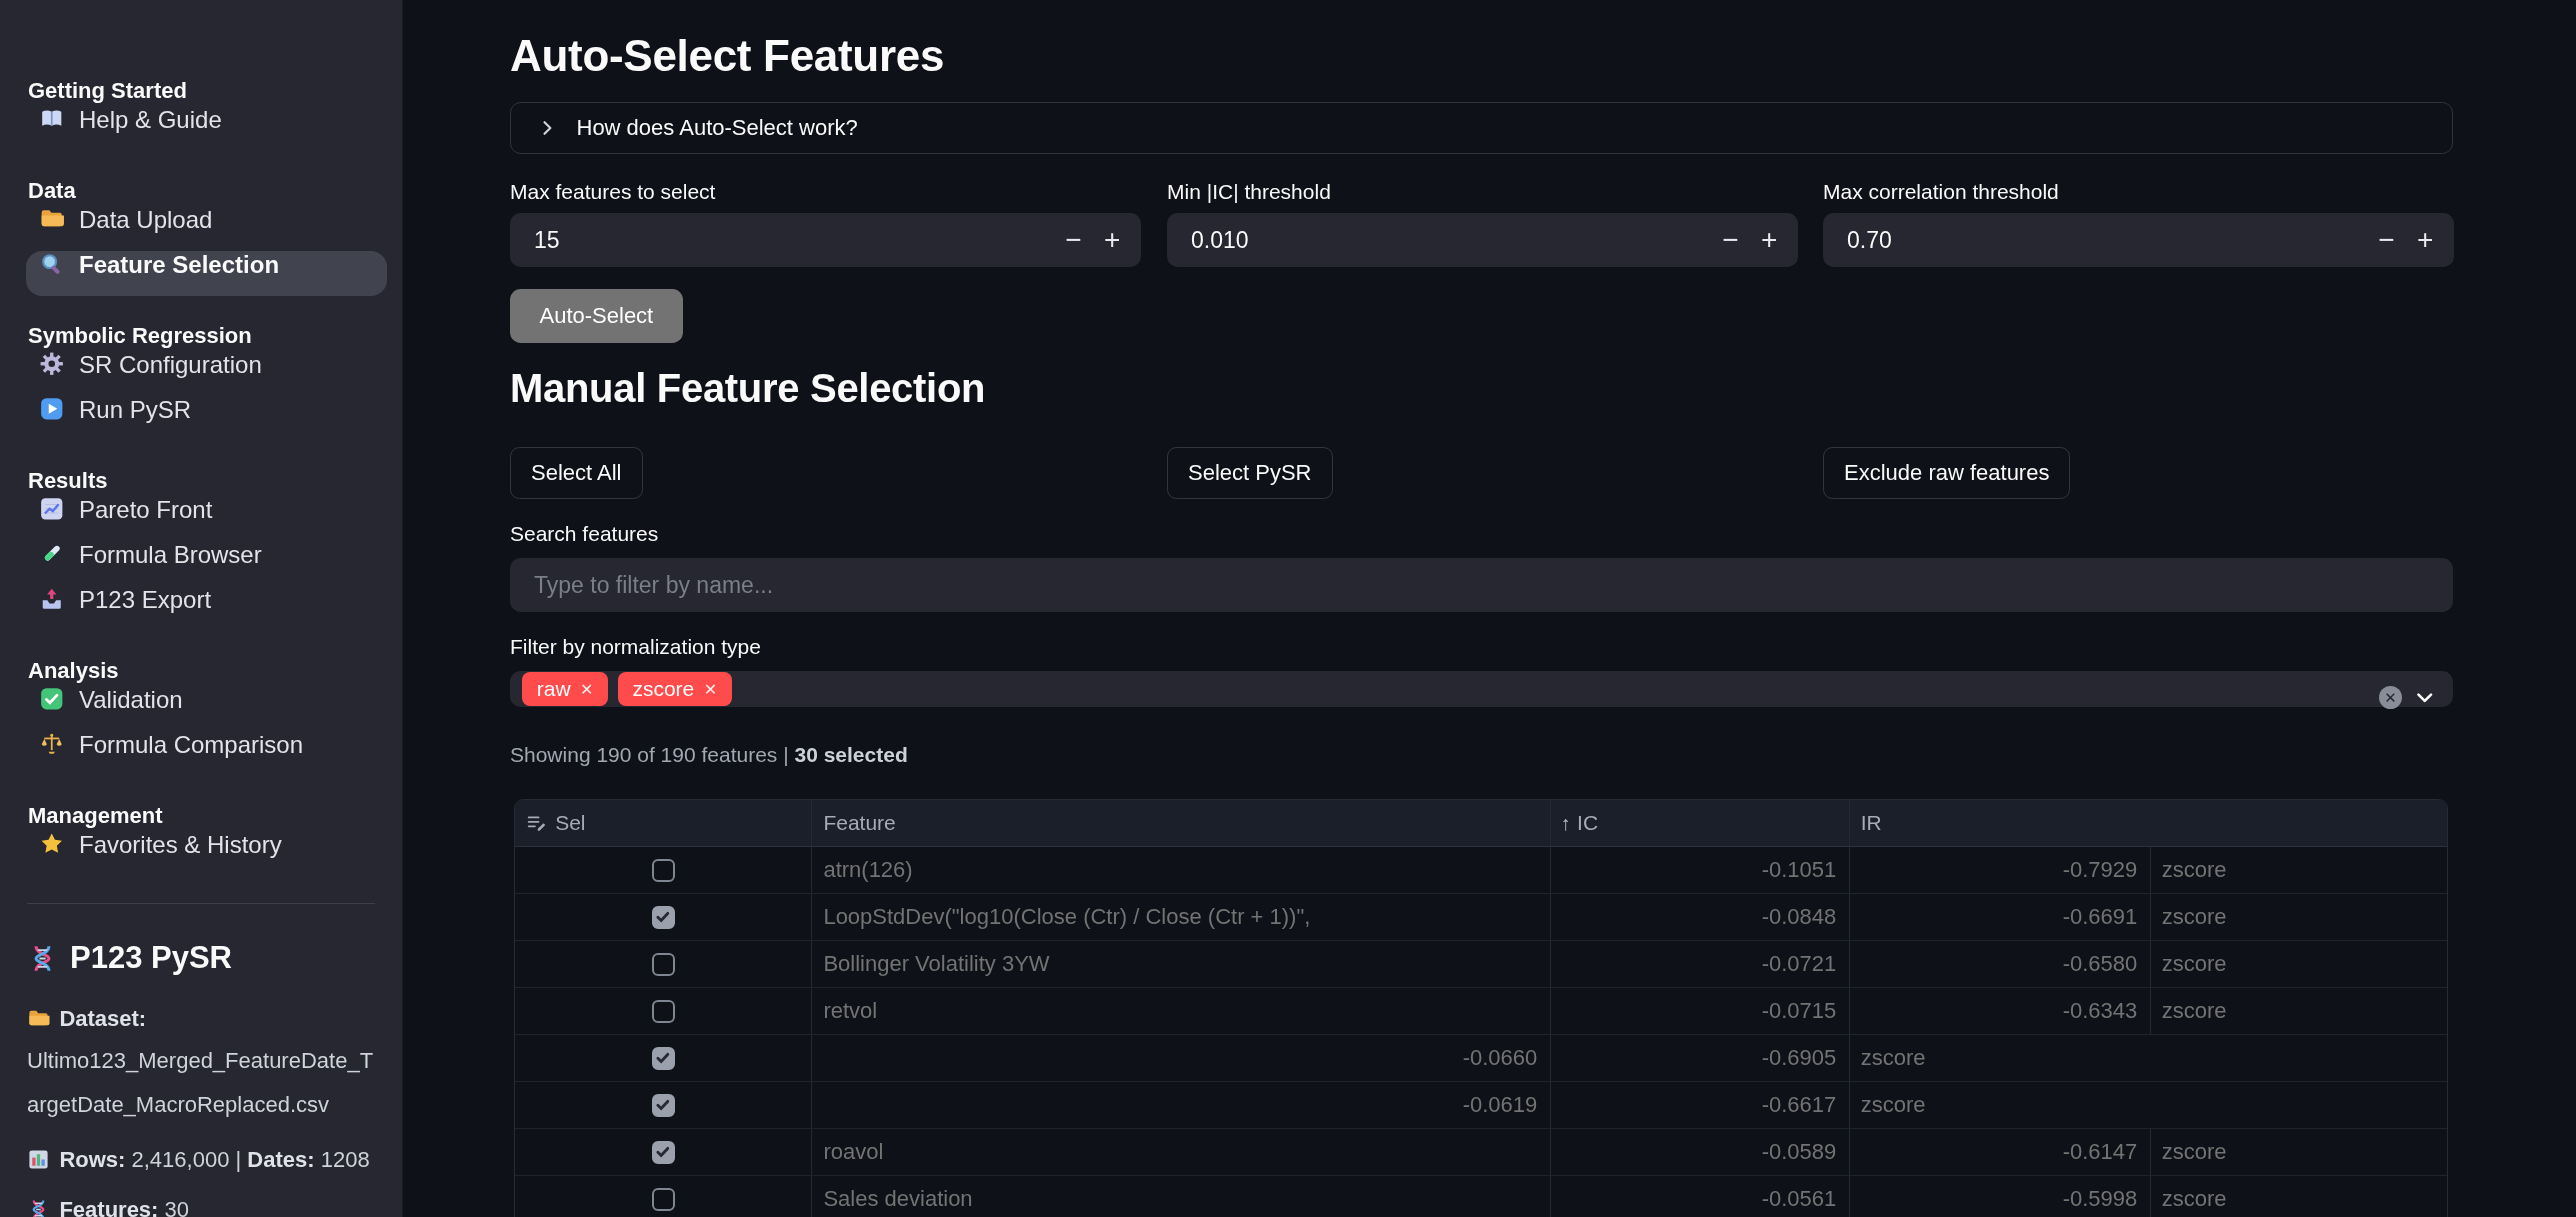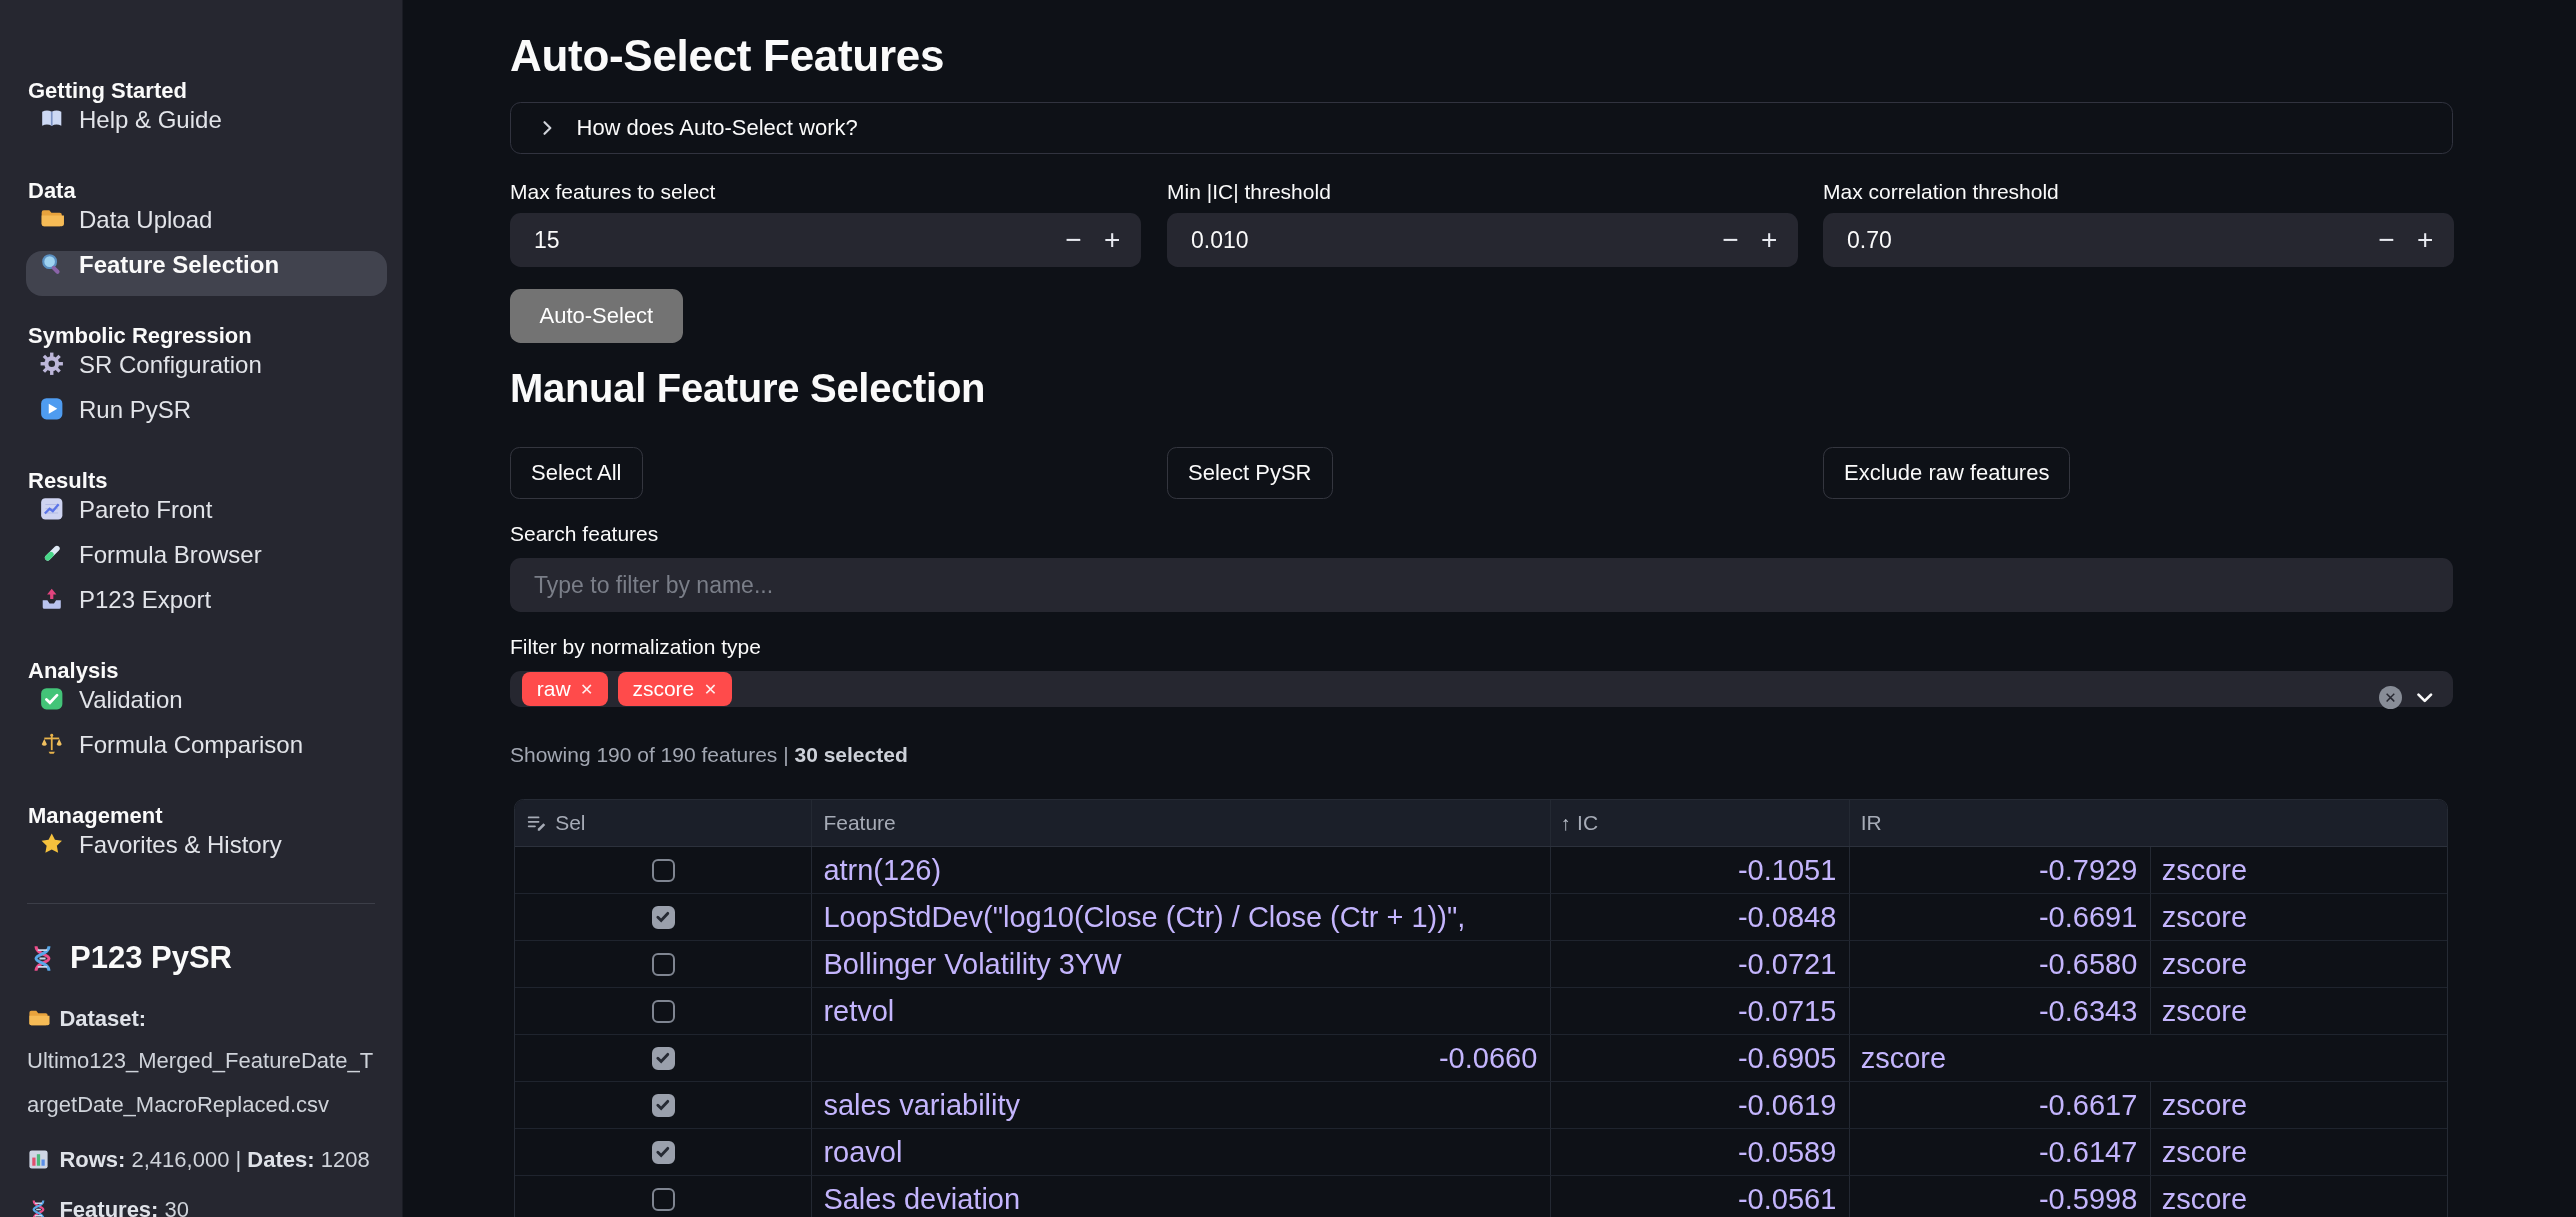--- a/index.html
+++ b/index.html
@@ -129,21 +129,21 @@
   
   #table {
     left:111px; top:799px; width:1934px; height:470px;
     border:1.3px solid #262b35; border-radius:9.4px 9.4px 0 0;
     overflow:hidden; background:#0e1117;
   }
   .trow { display:grid; grid-template-columns:297px 739px 299px 301px 296px; height:47px; }
   .thead { background:#1b1f29; border-bottom:1.3px solid #2c313c; height:47px; }
   .tcell {
     display:flex; align-items:center; overflow:hidden; white-space:nowrap;
-    border-right:1.3px solid #242933; font-size:29px; color:#c4b5fd;
+    border-right:1.3px solid #242933; font-size:22px; color:#737373;
   }
   .tcell:last-child { border-right:none; }
   .thead .tcell { font-size:21px; color:#a6abb6; }
   .trow.tdata { border-bottom:1.3px solid #1f242e; }
   .c-sel { justify-content:center; }
   .thead .c-sel { justify-content:flex-start; padding-left:10.7px; gap:8px; }
   .c-feature { padding-left:11.4px; }
   .c-num { justify-content:flex-end; padding-right:12.7px; }
   .c-norm { padding-left:10.7px; }
   .sort-arrow { font-size:20px; color:#b7bcc6; margin-right:6.7px; }
@@ -466,21 +466,20 @@
           <div class="tcell c-norm">zscore</div>
         </div>
         <div class="trow tdata">
           <div class="tcell c-sel">
             <span class="cb checked">
               <svg viewBox="0 0 18 18">
                 <path d="M4 9.6l3.4 3.3L14.2 5.6" fill="none" stroke="#262a34" stroke-width="3" stroke-linecap="round"></path>
               </svg>
             </span>
           </div>
-          <div class="tcell c-feature">sales variability</div>
           <div class="tcell c-num">-0.0619</div>
           <div class="tcell c-num">-0.6617</div>
           <div class="tcell c-norm">zscore</div>
         </div>
         <div class="trow tdata">
           <div class="tcell c-sel">
             <span class="cb checked">
               <svg viewBox="0 0 18 18">
                 <path d="M4 9.6l3.4 3.3L14.2 5.6" fill="none" stroke="#262a34" stroke-width="3" stroke-linecap="round"></path>
               </svg>

